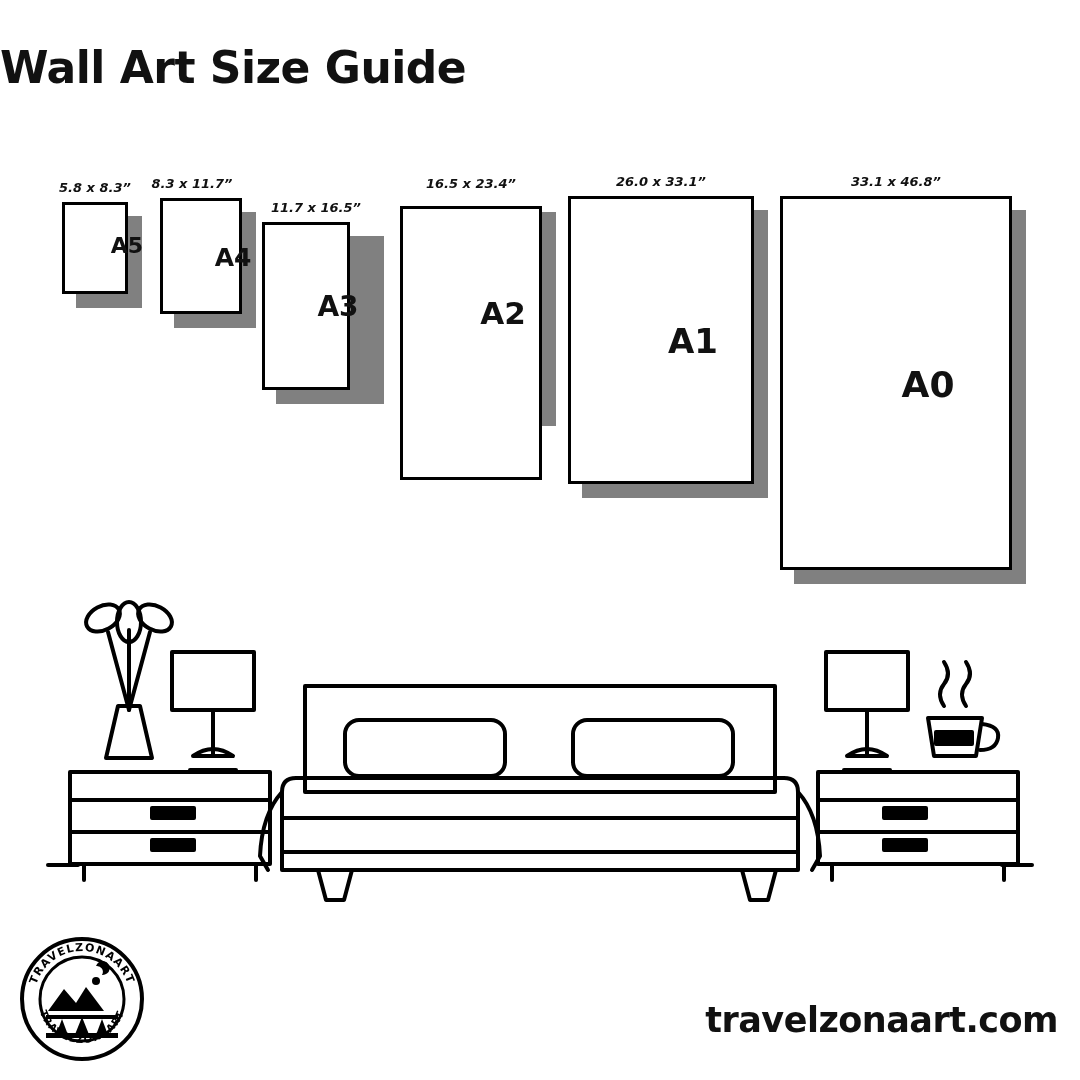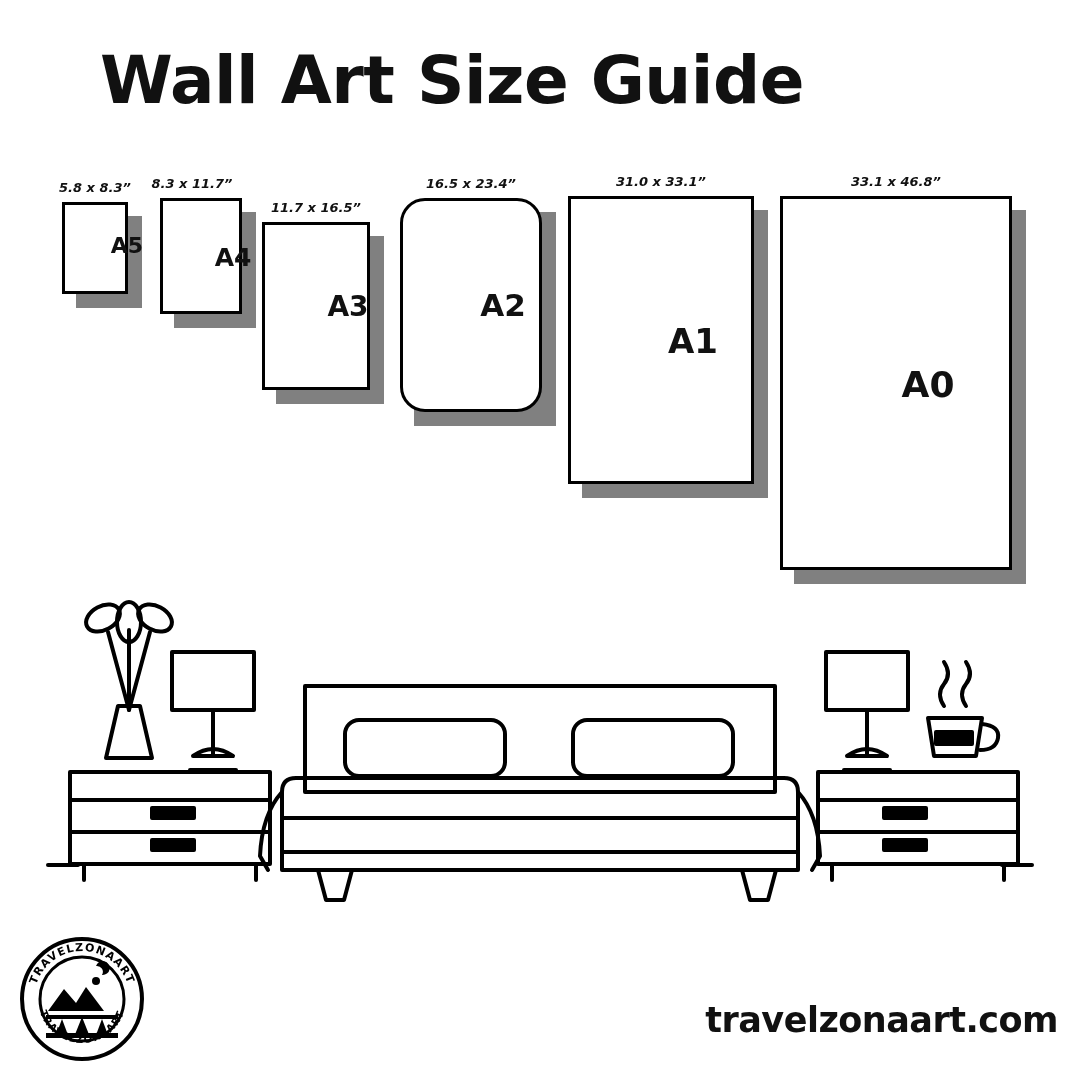--- a/index.html
+++ b/index.html
@@ -19,22 +19,21 @@
     width: 1080px;
     height: 1080px;
   }
 
   
   .title {
     position: absolute;
     top: 42px;
     left: 0;
     width: 904px;
-    text-align: center;
-    font-size: 66px;
+    font-size: 44px;
     font-weight: bold;
     letter-spacing: -0.5px;
     color: #111111;
     font-family: "DejaVu Sans", sans-serif;
   }
 
   
   #posters {
     position: absolute;
     left: 0;
@@ -120,33 +119,33 @@
       <div class="poster" style="left: 160px; top: 198px; width: 64px; height: 116px;">
         <div class="dim" style="top: -22px;">8.3 x 11.7”</div>
         <div class="shadow" style="left: 14px; top: 14px; width: 82px; height: 116px; background: rgb(128, 128, 128);"></div>
         <div class="frame" style="left: 0px; top: 0px; width: 82px; height: 116px;">
           <div class="label" style="top: 42px; font-size: 25px;">A4</div>
         </div>
       </div>
       <div class="poster" style="left: 262px; top: 208px; width: 108px; height: 168px; margin-top: 14px;">
         <div class="dim" style="top: -22px;">11.7 x 16.5”</div>
         <div class="shadow" style="left: 14px; top: 14px; width: 108px; height: 168px; background: rgb(128, 128, 128);"></div>
-        <div class="frame" style="left: 0px; top: 0px; width: 108px; height: 168px;">
+        <div class="frame" style="left: 0px; top: 0px; width: 88px; height: 168px;">
           <div class="label" style="top: 65px; font-size: 28px;">A3</div>
         </div>
       </div>
       <div class="poster" style="left: 400px; top: 198px; width: 142px; height: 214px;">
         <div class="dim" style="top: -22px;">16.5 x 23.4”</div>
         <div class="shadow" style="left: 14px; top: 14px; width: 142px; height: 214px; background: rgb(128, 128, 128);"></div>
-        <div class="frame" style="left: 0px; top: 0px; width: 142px; height: 214px; border-radius: 25px;">
+        <div class="frame" style="left: 0px; top: 8px; width: 142px; height: 274px;">
           <div class="label" style="top: 86px; font-size: 31px;">A2</div>
         </div>
       </div>
       <div class="poster" style="left: 568px; top: 196px; width: 186px; height: 288px;">
-        <div class="dim" style="top: -22px;">31.0 x 33.1”</div>
+        <div class="dim" style="top: -22px;">26.0 x 33.1”</div>
         <div class="shadow" style="left: 14px; top: 14px; width: 186px; height: 288px; background: rgb(128, 128, 128);"></div>
         <div class="frame" style="left: 0px; top: 0px; width: 186px; height: 288px;">
           <div class="label" style="top: 122px; font-size: 34px;">A1</div>
         </div>
       </div>
       <div class="poster" style="left: 780px; top: 196px; width: 232px; height: 320px;">
         <div class="dim" style="top: -22px;">33.1 x 46.8”</div>
         <div class="shadow" style="left: 14px; top: 14px; width: 232px; height: 374px; background: rgb(128, 128, 128);"></div>
         <div class="frame" style="left: 0px; top: 0px; width: 232px; height: 374px;">
           <div class="label" style="top: 165px; font-size: 36px;">A0</div>

